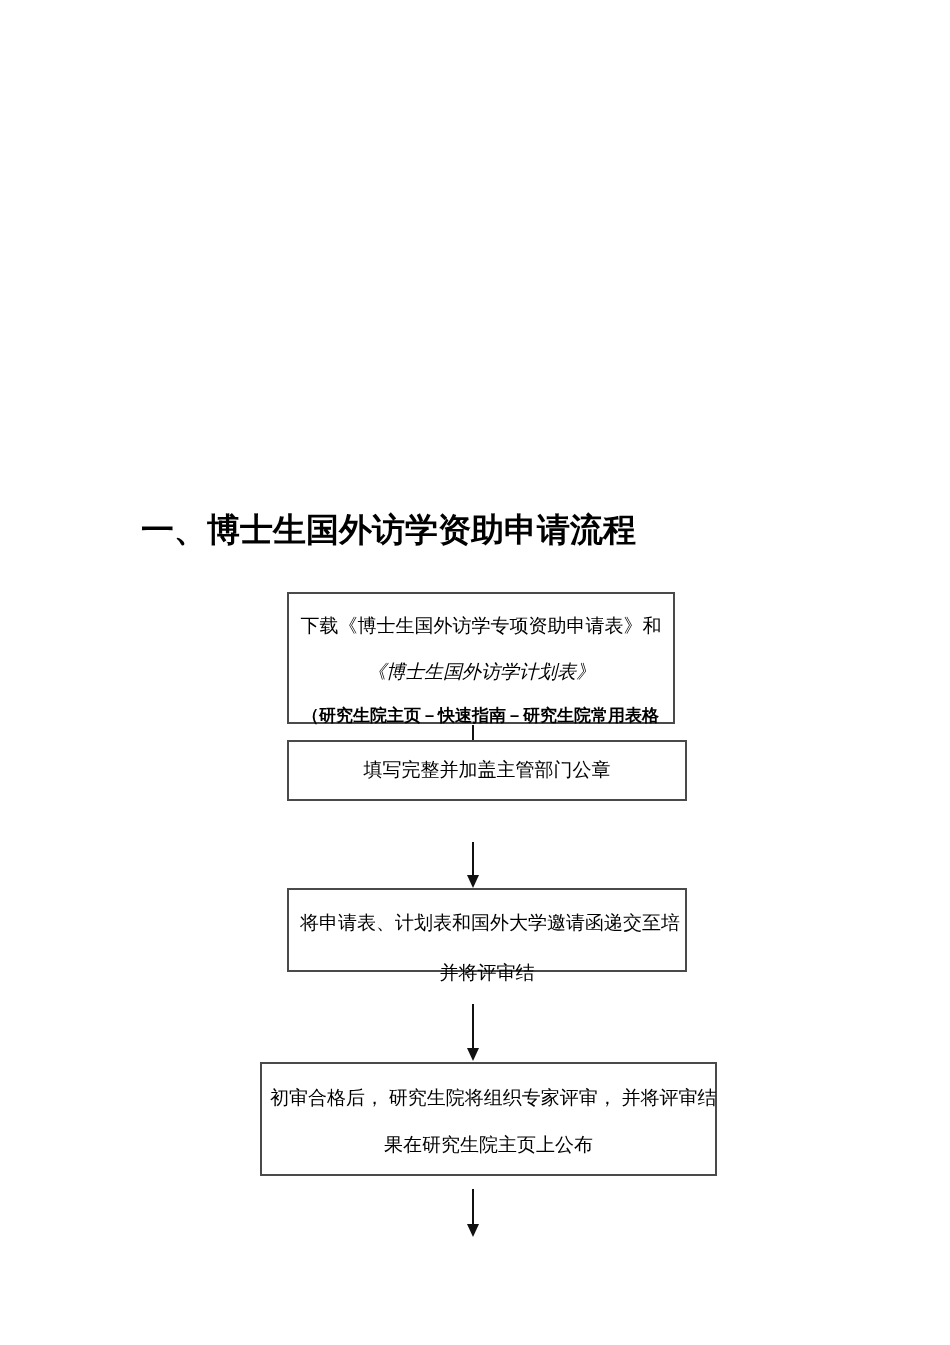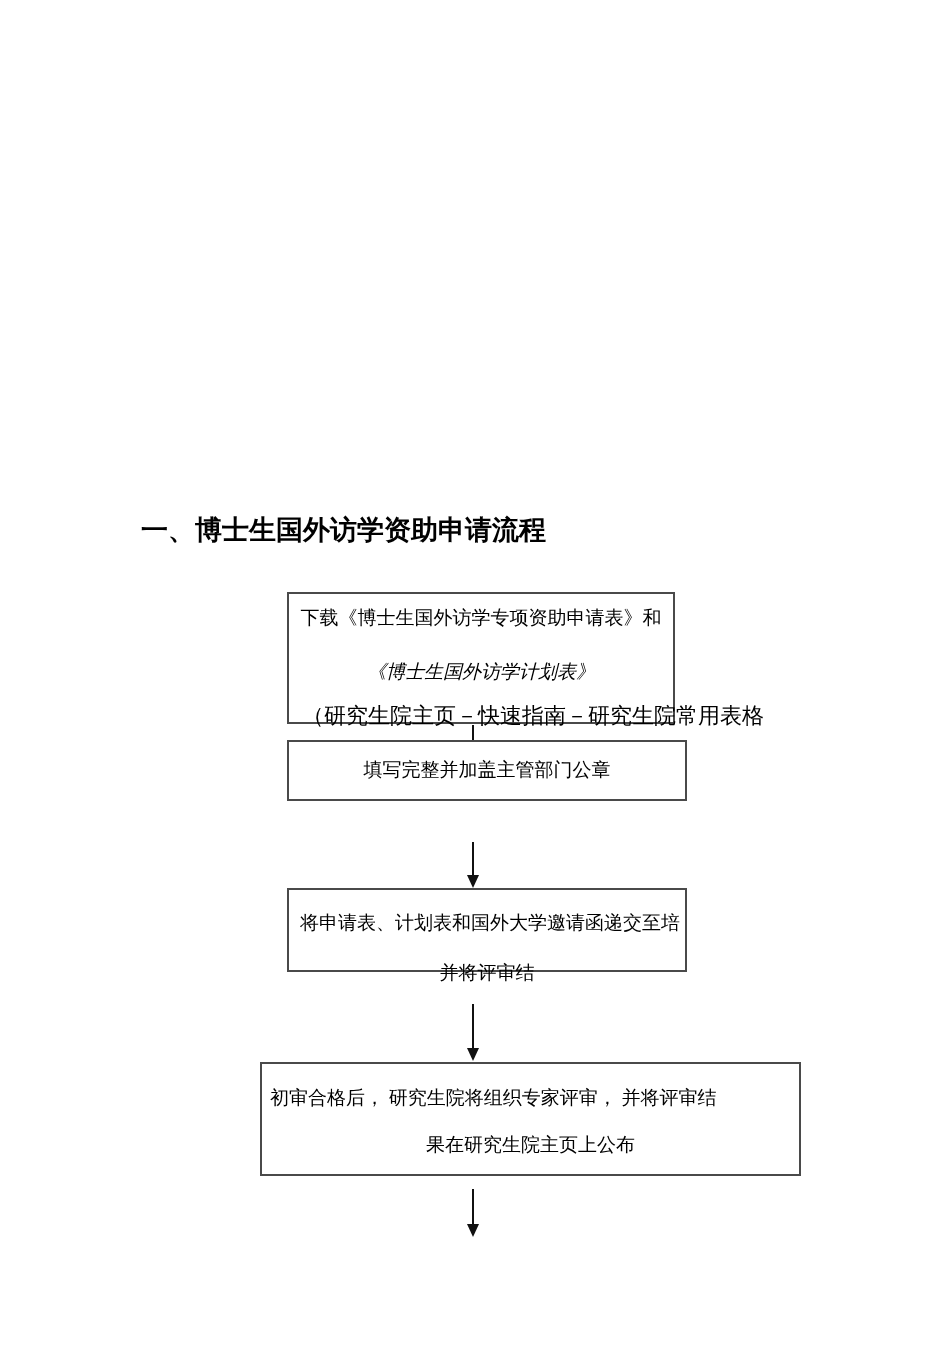--- a/index.html
+++ b/index.html
@@ -14,21 +14,21 @@
     background: #ffffff;
     overflow: hidden;
     font-family: "Liberation Serif", "DejaVu Serif", serif;
     color: #000000;
   }
   .doc-title {
     position: absolute;
     left: 141px;
     top: 512px;
     margin: 0;
-    font-size: 27px;
+    font-size: 33px;
     font-weight: bold;
     white-space: nowrap;
     line-height: 36px;
   }
   .flow-box {
     position: absolute;
     box-sizing: border-box;
     border: 2px solid #4a4a4a;
     background: #ffffff;
     font-size: 19px;
@@ -38,32 +38,32 @@
     position: absolute;
     left: 0;
     right: 0;
     line-height: 24px;
     white-space: nowrap;
   }
   .line.center { text-align: center; }
   .line.left   { text-align: left; padding-left: 13px; }
 
   .box-1 { left: 287px; top: 592px;  width: 388px; height: 132px; }
-  .box-1 .l1 { top: 12px; }
+  .box-1 .l1 { top: 20px; }
   .box-1 .l2 { top: 66px; font-style: italic; }
-  .box-1 .l3 { top: 110px; font-size: 22px; }
+  .box-1 .l3 { top: 110px; font-size: 17px; font-weight: bold; }
 
   .box-2 { left: 287px; top: 740px;  width: 400px; height: 61px; }
   .box-2 .l1 { top: 16px; }
 
   .box-3 { left: 287px; top: 888px;  width: 400px; height: 84px; }
   .box-3 .l1 { top: 21px; padding-left: 11px; }
   .box-3 .l2 { top: 71px; }
 
-  .box-4 { left: 260px; top: 1062px; width: 541px; height: 114px; }
+  .box-4 { left: 260px; top: 1062px; width: 457px; height: 114px; }
   .box-4 .l1 { top: 22px; padding-left: 8px; }
   .box-4 .l2 { top: 69px; }
 
   .arrow { position: absolute; }
   .arrow .shaft {
     position: absolute;
     left: 472px;
     width: 2px;
     background: #111111;
   }

